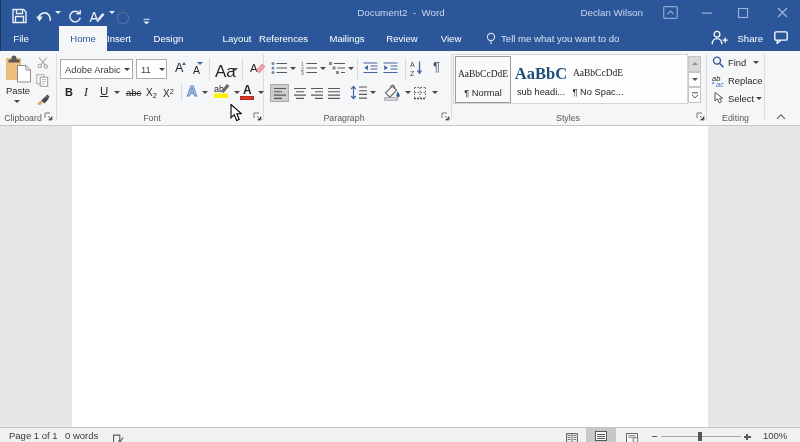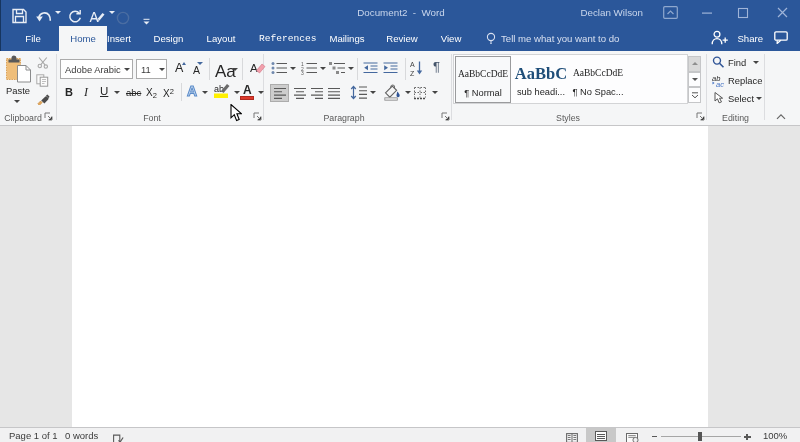--- a/index.html
+++ b/index.html
@@ -98,26 +98,26 @@
         </svg>
       </div>
   <div class="winbtn" style="right:3px">
         <svg width="13" height="13" viewBox="0 0 13 13">
           <path d="M2 2 L11 11 M11 2 L2 11" stroke="#9FB4D8" stroke-width="1.2"></path>
         </svg>
       </div>
 </div>
 
 <div id="tabrow">
-  <div class="tab" style="left:18px;width:28px;text-align:center;">File</div>
+  <div class="tab" style="left:6px;width:28px;text-align:center;">File</div>
   <div class="tab active" style="left:46px;width:48px;margin-left:12px;">Home</div>
   <div class="tab" style="left:100px;width:36px;">Insert</div>
   <div class="tab" style="left:148px;width:39px;">Design</div>
-  <div class="tab" style="left:200px;width:40px;">Layout</div>
-  <div class="tab" style="left:258px;width:48px;font-family:Liberation Mono, monospace;">References</div>
+  <div class="tab" style="left:216px;width:40px;">Layout</div>
+  <div class="tab" style="left:258px;width:48px;">References</div>
   <div class="tab" style="left:324px;width:44px;">Mailings</div>
   <div class="tab" style="left:380px;width:42px;">Review</div>
   <div class="tab" style="left:434px;width:32px;">View</div>
   <svg style="position:absolute;left:484px;top:6px" width="12" height="14" viewBox="0 0 12 14">
     <circle cx="6" cy="5" r="3.6" fill="none" stroke="#D8E0F0" stroke-width="1.1"></circle>
     <path d="M4.7 8.5 h2.6 M5 10 h2 M5.3 11.5 h1.4" stroke="#D8E0F0" stroke-width="1"></path>
   </svg>
   <div id="tellme" style="left:500px">Tell me what you want to do</div>
   <div id="share">
     <svg style="position:absolute;left:-26px;top:4px" width="19" height="15" viewBox="0 0 19 15">

